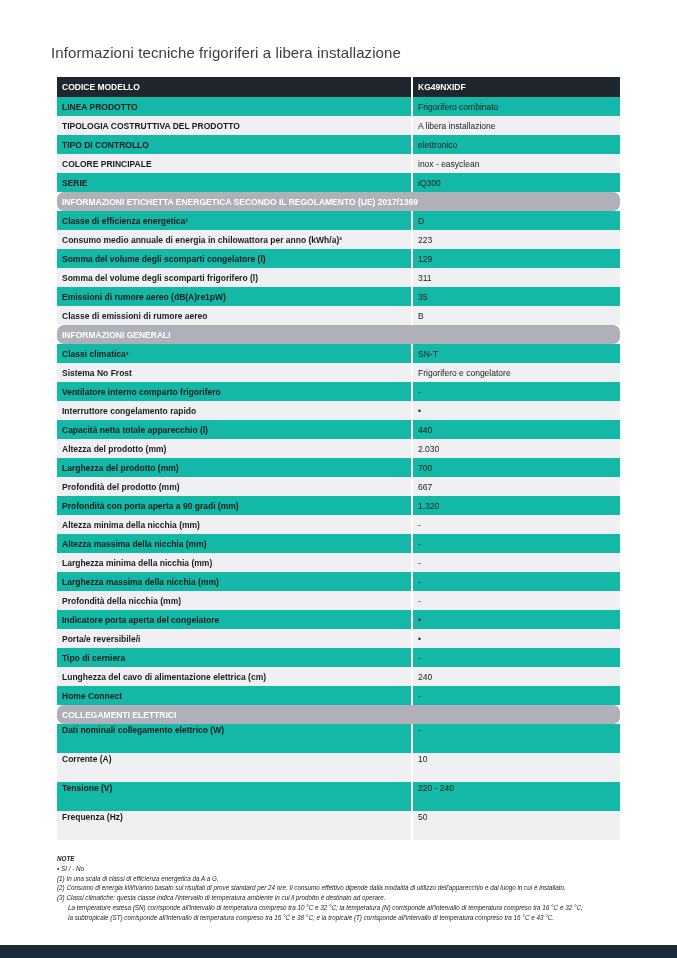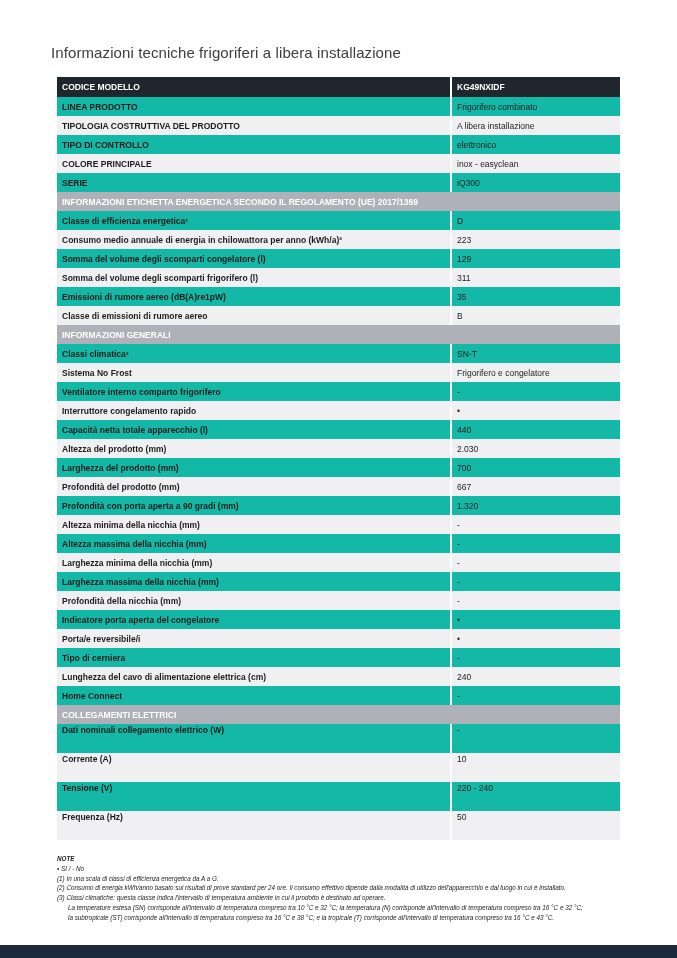--- a/index.html
+++ b/index.html
@@ -18,27 +18,28 @@
     color:#3d3d3d;
     margin:0 0 16px -6px;
     letter-spacing:0.1px;
   }
   .spec-table { width:563px; font-size:8.5px; }
   .thead { display:flex; background:var(--header-bg,#20262e); color:#fff; }
   .thead .cell { font-weight:bold; min-height:20px; }
   .row { display:flex; background:#14b8a6; }
   .row.alt { background:var(--row-alt-bg,#f0f0f2); }
   .cell { display:flex; align-items:center; min-height:19px; padding:2px 5px; }
-  .cell.label { width:393px; font-weight:bold; }
+  .cell.label { width:354px; font-weight:bold; }
   .cell.value { width:170px; border-left:2px solid #fff; }
   .section-header {
     background:var(--section-bg,#b0b0b8);
     color:#fff; font-weight:bold;
     min-height:19px; display:flex; align-items:center;
     padding:0 5px;
+    border-radius:7px;
   }
   .row.compact .cell { min-height:13px; padding-top:1px; padding-bottom:18px; }
   .notes { margin-top:14px; width:563px; font-size:6.3px; color:#222; line-height:1.55; }
   .notes-title { font-weight:bold; font-style:italic; }
   .note-item { font-style:italic; }
   .note-item.indent { padding-left:11px; }
   .page-number { margin-top:36px; font-size:11px; color:#333;font-weight:bold; }
   .bottom-bar {
     position:absolute; left:0; bottom:0;
     width:677px; height:13px;

